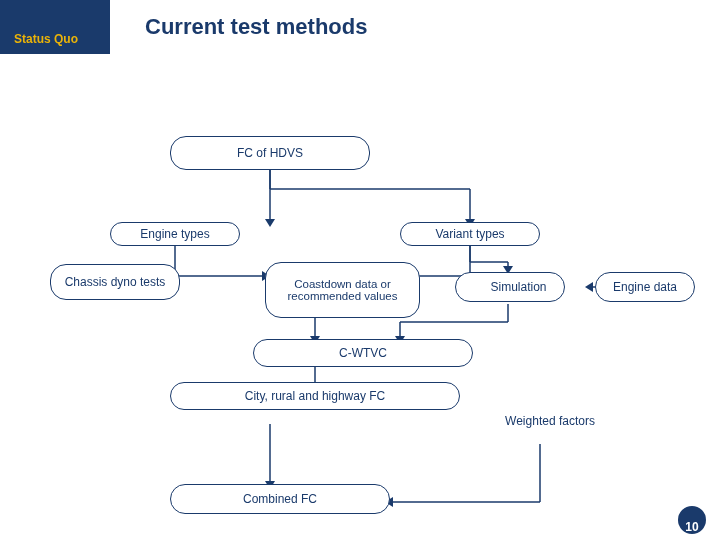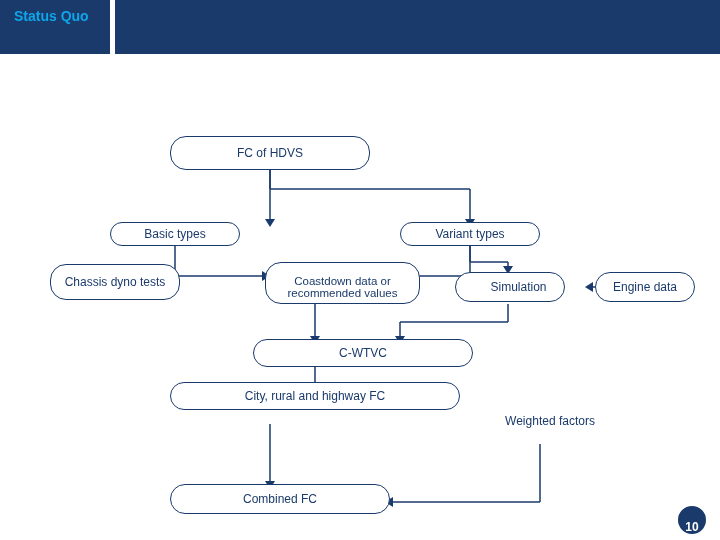--- a/index.html
+++ b/index.html
@@ -15,26 +15,26 @@
 
     
     #header {
       display: flex;
       align-items: stretch;
       height: 54px;
       background: #1a3a6b;
     }
     #header-left {
       background: #1a3a6b;
-      color: #0ea5e9;
-      font-size: 14px;
+      color: #eab308;
+      font-size: 12px;
       font-weight: bold;
       padding: 8px 14px;
       display: flex;
-      align-items: flex-start;
+      align-items: flex-end;
       min-width: 110px;
       line-height: 1.2;
     }
     #header-divider {
       width: 5px;
       background: #fff;
     }
     #header-title {
       background: #fff;
       color: #1a3a6b;
@@ -104,20 +104,23 @@
     }
   </style>
 </head>
 <body>
 
 <div id="header">
   <div id="header-left">
     <span>Status Quo</span>
   </div>
   <div id="header-divider"></div>
+  <div id="header-title">
+    <span>Current test methods</span>
+  </div>
 </div>
 
 <div id="content">
 
   <svg id="arrows">
 
     <line x1="270" y1="116" x2="270" y2="168" stroke="#1a3a6b" stroke-width="1.5"></line>
     <polygon points="265,165 275,165 270,173" fill="#1a3a6b"></polygon>
 
     <line x1="270" y1="116" x2="270" y2="135" stroke="#1a3a6b" stroke-width="1.5"></line>
@@ -158,32 +161,32 @@
     <line x1="540" y1="390" x2="540" y2="448" stroke="#1a3a6b" stroke-width="1.5"></line>
     <line x1="540" y1="448" x2="390" y2="448" stroke="#1a3a6b" stroke-width="1.5"></line>
     <polygon points="393,443 393,453 385,448" fill="#1a3a6b"></polygon>
   </svg>
 
   <div class="box" style="left:170px; top:82px; width:200px; height:34px;">
     <span>FC of HDVS</span>
   </div>
 
   <div class="box" style="left:110px; top:168px; width:130px; height:24px;">
-    <span>Basic types</span>
+    <span>Engine types</span>
   </div>
 
   <div class="box" style="left:400px; top:168px; width:140px; height:24px;">
     <span>Variant types</span>
   </div>
 
   <div class="box" style="left:50px; top:210px; width:130px; height:36px;">
     <span>Chassis dyno tests</span>
   </div>
 
-  <div class="box" style="left:265px; top:208px; width:155px; height:42px; font-size:11.5px;align-items:flex-end;">
+  <div class="box" style="left:265px; top:208px; width:155px; height:56px; font-size:11.5px;">
     <span style="white-space: pre-line;">Coastdown data or
 recommended values</span>
   </div>
 
   <div class="box" style="left:455px; top:218px; width:110px; height:30px;padding-left:25px;">
     <span>Simulation</span>
   </div>
 
   <div class="box" style="left:595px; top:218px; width:100px; height:30px;">
     <span>Engine data</span>

